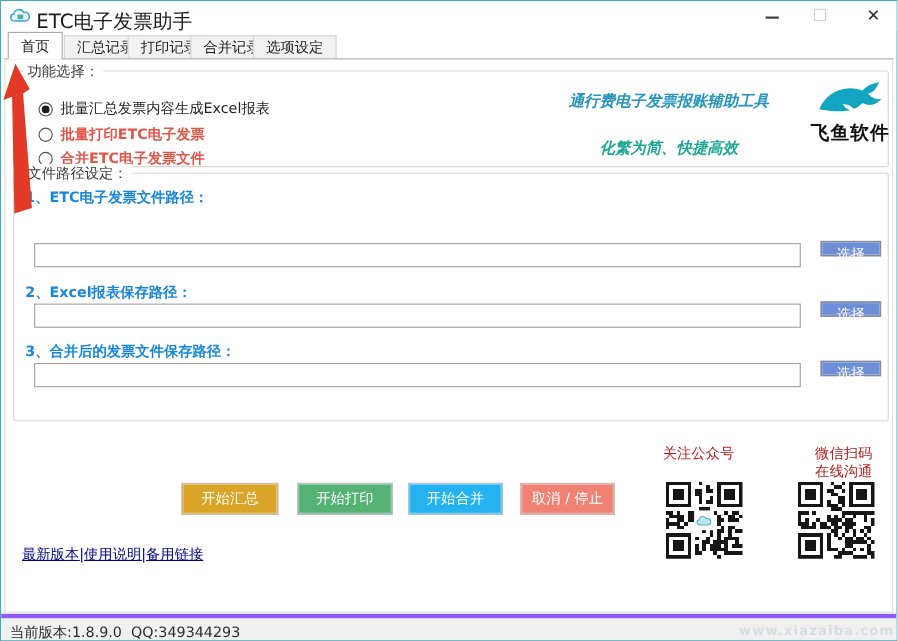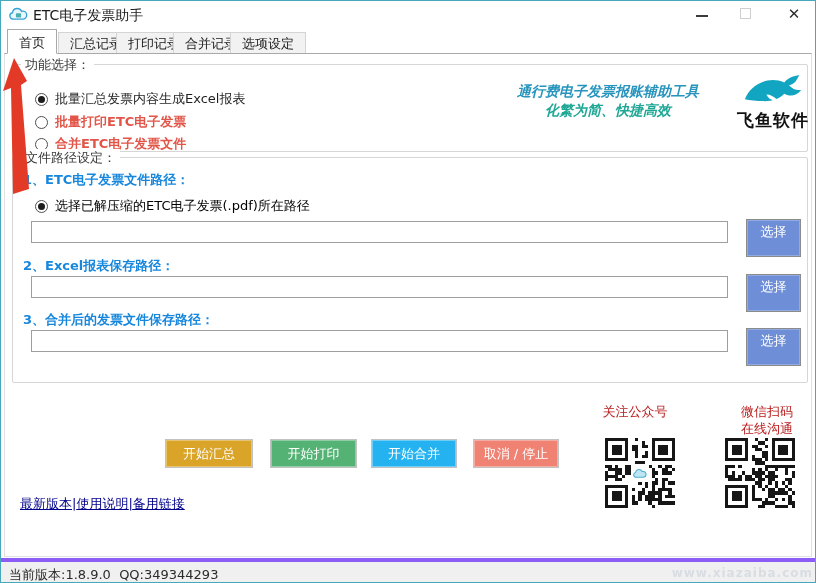--- a/index.html
+++ b/index.html
@@ -4,21 +4,21 @@
 <style>
   * { box-sizing: border-box; margin: 0; padding: 0; }
   html,body { width:816px; height:583px; }
   body { font-family: "DejaVu Sans", "Liberation Sans", sans-serif; background:#fff; }
   #window { position:relative; width:816px; height:583px; background:#fff;
             border:1px solid #47a8bc; overflow:hidden; }
 
   
   .titlebar { position:absolute; left:0; top:0; right:0; height:27px; background:#fff; }
   .app-icon { position:absolute; left:8px; top:5px; width:19px; height:16px; }
-  .title-text { position:absolute; left:32px; top:6px; font-size:14px; color:#1b1b1b; }
+  .title-text { position:absolute; left:32px; top:6px; font-size:18px; color:#1b1b1b; }
   .winbtn { position:absolute; top:0; width:34px; height:26px; text-align:center; cursor:default; }
   .btn-min { left:684px; } .btn-max { left:727px; } .btn-close { left:776px; }
   .glyph-min { display:inline-block; width:12px; height:0; border-top:2px solid #3c3c3c; margin-top:14px; }
   .glyph-max { display:inline-block; width:11px; height:11px; border:1px solid #cfcfcf; margin-top:7px; }
   .glyph-close { font-size:15px; color:#2e2e2e; line-height:26px; }
 
   
   .tabstrip { position:absolute; left:5px; top:28px; right:3px; height:25px; }
   .tab { position:absolute; top:3px; height:22px; padding:0 11px; line-height:22px;
          font-size:13px; color:#1c1c1c; background:#f2f2f2; border:1px solid #d4d4d4;
@@ -41,31 +41,31 @@
   .radio { width:13px; height:13px; border:1px solid #4f4f4f; border-radius:50%;
            background:#fff; flex:0 0 13px; position:relative; }
   .radio.on::after { content:''; position:absolute; left:2px; top:2px; width:7px; height:7px;
                      border-radius:50%; background:#1c1c1c; }
   .fr0 { left:22px; top:25px; } .fr1 { left:22px; top:48px; } .fr2 { left:22px; top:70px; }
   .radio-label { font-size:13px; }
   .radio-label.red { font-weight:bold; }
 
   .slogan { position:absolute; left:495px; top:18px; width:200px; text-align:center;
             font-style:italic; font-weight:bold; font-size:14px; }
-  .slogan .l2 { margin-top:1px; }
+  .slogan .l2 { margin-top:25px; }
   .brand { position:absolute; left:718px; top:8px; width:84px; text-align:center; }
   .brand-name { font-size:17px; font-weight:bold; color:#111; letter-spacing:1px; margin-top:2px; }
 
   .sec-label { position:absolute; font-size:13px; font-weight:bold; }
   .s1 { left:10px; top:13px; } .s2 { left:10px; top:99px; } .s3 { left:10px; top:153px; }
   .pr0 { left:22px; top:39px; } .pr1 { left:292px; top:39px; }
   .path-input { position:absolute; left:18px; width:697px; height:22px; border:1px solid #9e9e9e;
                 background:#fff; font-size:12px; padding:0 4px; }
   .in1 { top:63px; } .in2 { top:118px; } .in3 { top:172px; }
-  .sel-btn { position:absolute; left:733px; width:55px; height:38px; border:1px solid #8b8b8b;
+  .sel-btn { position:absolute; left:733px; width:55px; height:14px; border:1px solid #8b8b8b;
              color:#fff; font-size:13px; text-align:center; line-height:24px; cursor:pointer;
              box-shadow: inset 0 0 0 1px rgba(255,255,255,.25); }
   .sb1 { top:61px; } .sb2 { top:116px; } .sb3 { top:170px; }
 
   .action-btn { position:absolute; top:385px; height:29px; border:1px solid #c2c2c2; color:#fff;
                 font-size:13px; text-align:center; line-height:27px; cursor:pointer;
                 box-shadow: inset 0 0 0 1px rgba(255,255,255,.35); }
   .ab0 { left:160px; width:88px; } .ab1 { left:265px; width:87px; }
   .ab2 { left:366px; width:86px; } .ab3 { left:468px; width:86px; }
 
@@ -149,24 +149,20 @@
           <path d="M26 23 C 28 28, 33 30, 38 29 C 34 25, 30 23, 26 23 Z" fill="#ffffff"></path>
         </svg>
         <div class="brand-name">飞鱼软件</div>
       </div>
     </div>
 
     <div class="groupbox" id="gb-path">
       <span class="gb-label">文件路径设定：</span>
 
       <span class="sec-label s1" style="color: rgb(23, 135, 221);">1、ETC电子发票文件路径：</span>
-      <div class="radio-row pr0">
-        <span class="radio on"></span>
-        <span class="radio-label">选择已解压缩的ETC电子发票(.pdf)所在路径</span>
-      </div>
       <input class="path-input in1" value="" style="">
       <div class="sel-btn sb1" style="background: rgb(110, 142, 216);">选择</div>
 
       <span class="sec-label s2" style="color: rgb(23, 135, 221);">2、Excel报表保存路径：</span>
       <input class="path-input in2" value="" style="">
       <div class="sel-btn sb2" style="background: rgb(110, 142, 216);">选择</div>
 
       <span class="sec-label s3" style="color: rgb(23, 135, 221);">3、合并后的发票文件保存路径：</span>
       <input class="path-input in3" value="" style="">
       <div class="sel-btn sb3" style="background: rgb(110, 142, 216);">选择</div>

